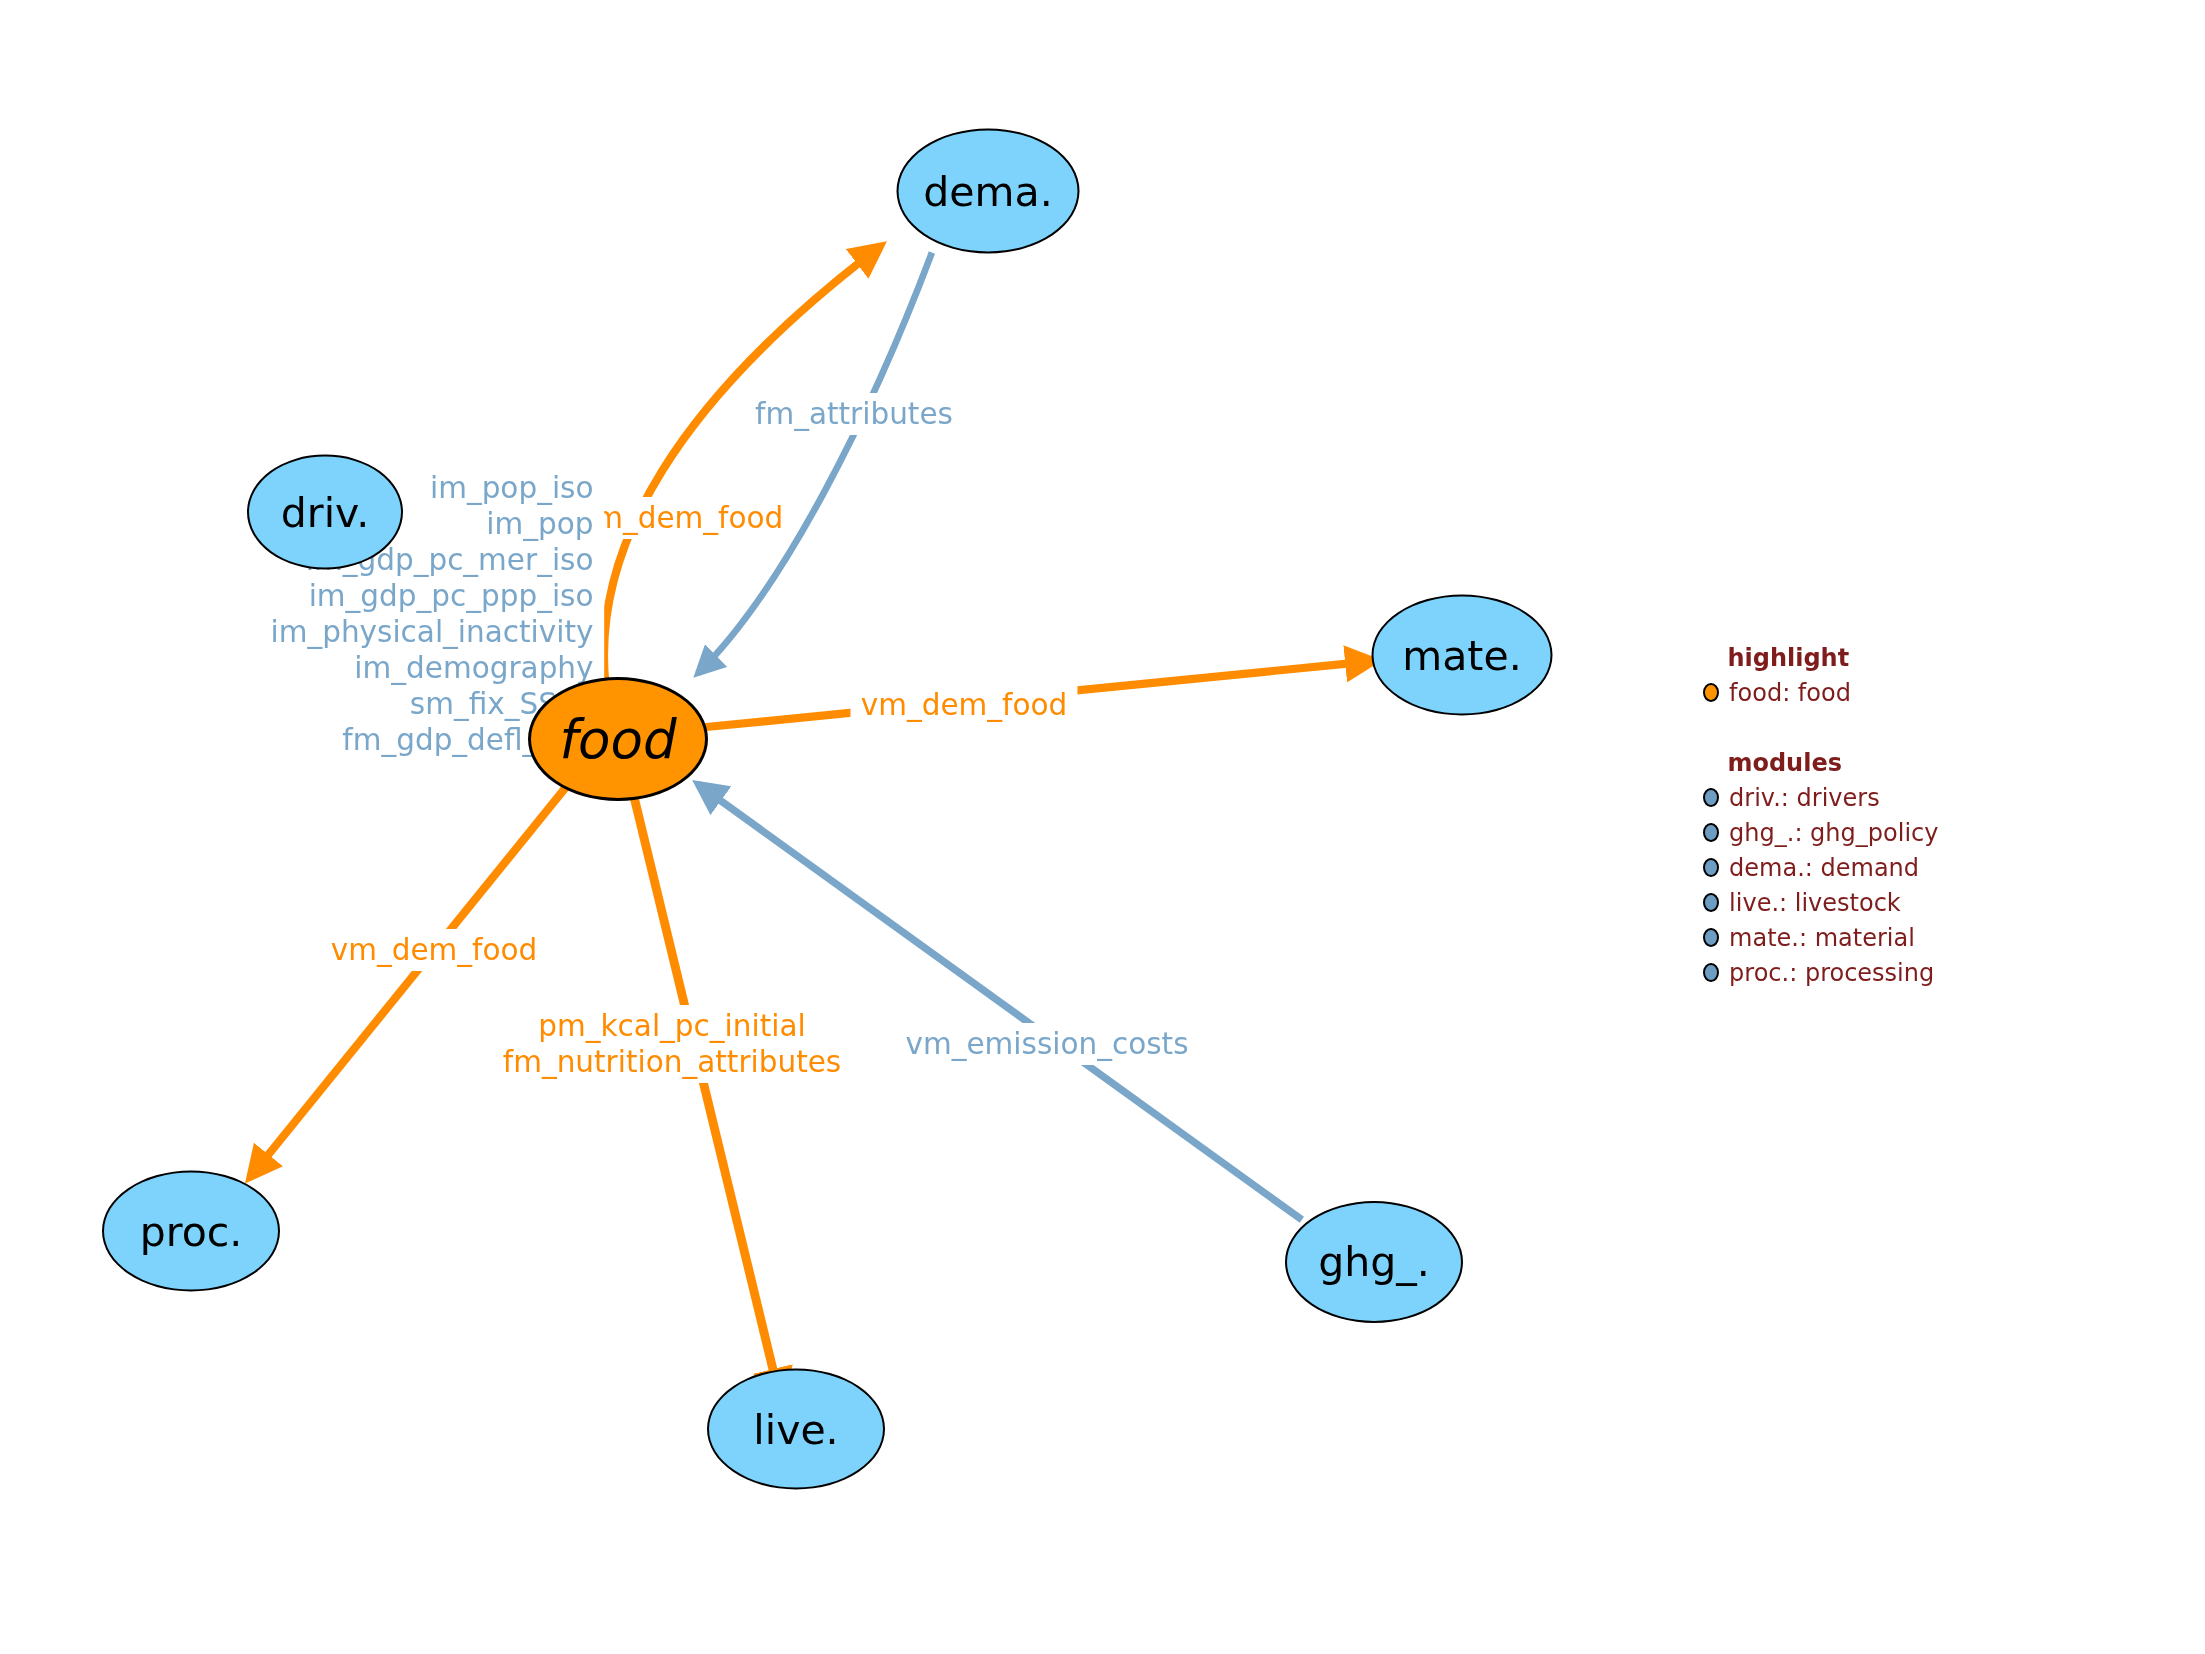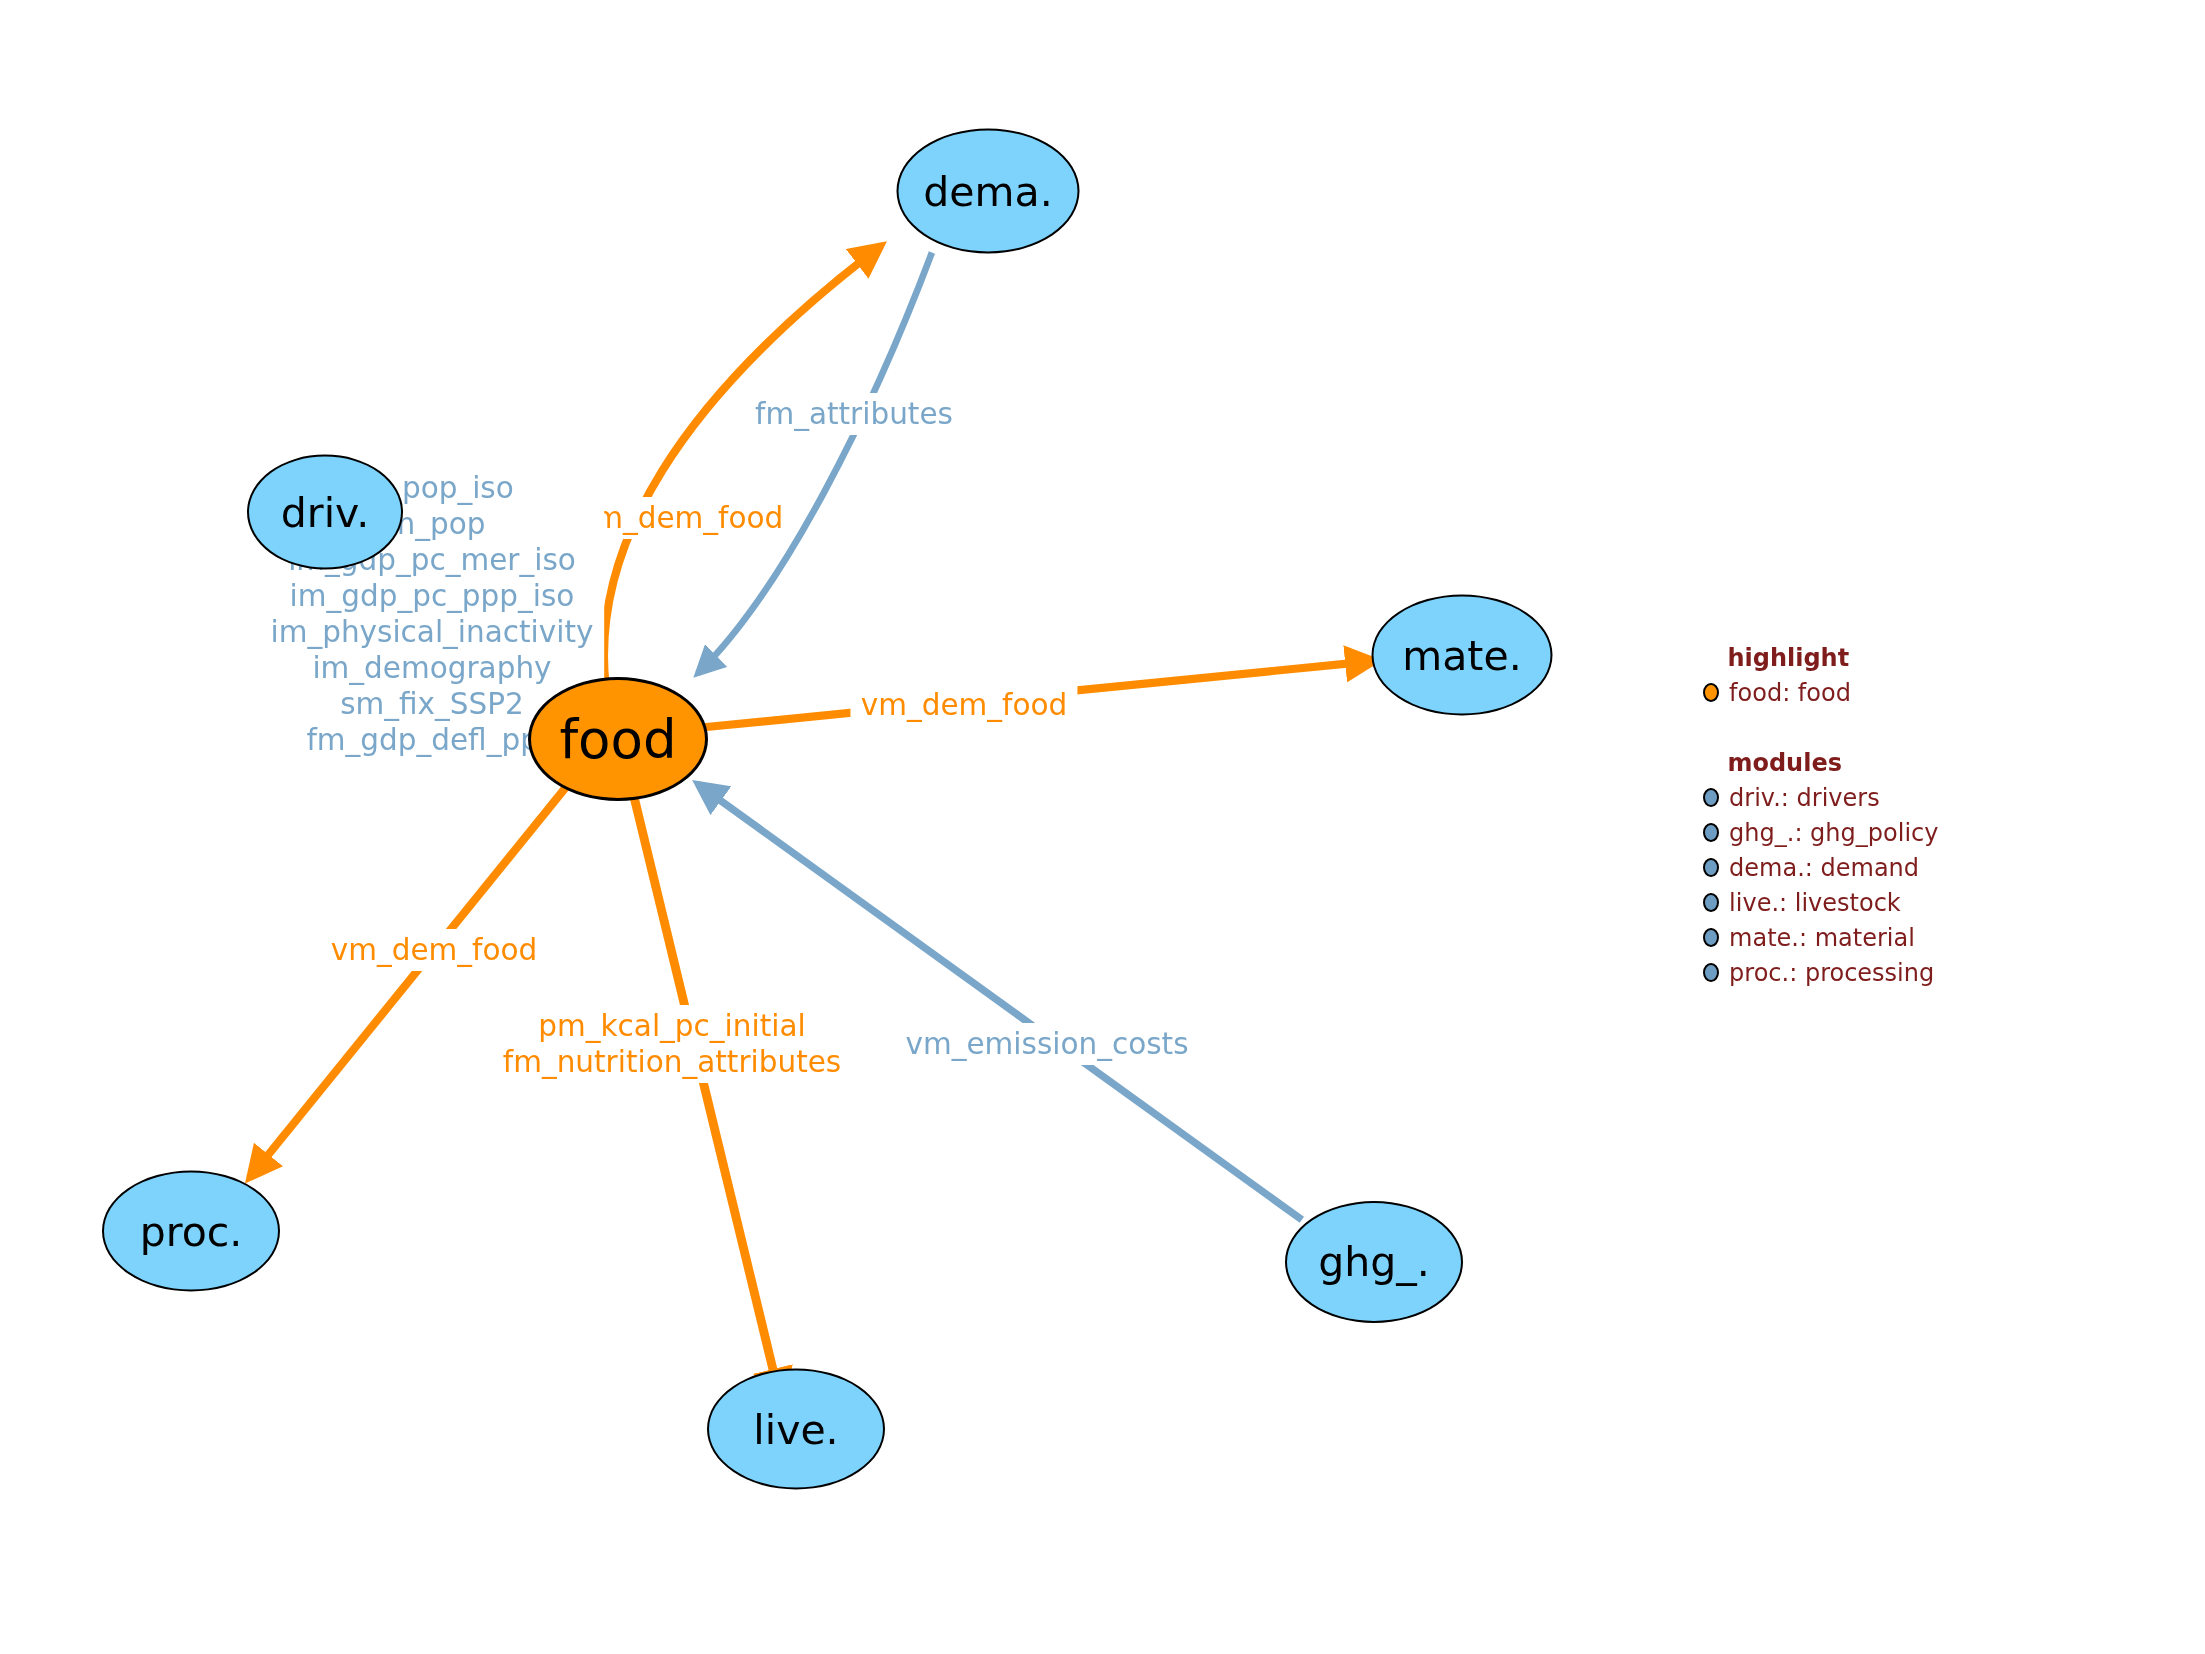--- a/index.html
+++ b/index.html
@@ -9,29 +9,29 @@
   }
   #canvas{position:relative;width:2205px;height:1654px;background:#ffffff;}
   #edge-layer{position:absolute;left:0;top:0;z-index:0;}
   .elabel{
     position:absolute;transform:translate(-50%,-50%);
     background:#ffffff;z-index:1;
     font-size:29.5px;line-height:36px;white-space:pre-line;text-align:center;
     padding:3px 10.3px;
   }
   .elabel.orange{color:#ff8c00;}
-  .elabel.blue{color:#7aa7c9;}
+  .elabel.blue{color:#7aa7c9;text-align:right;}
   .node{
     position:absolute;transform:translate(-50%,-50%);z-index:2;
     border:2.2px solid #000;border-radius:50%;
     background:#7dd3fc;color:#000;
     display:flex;align-items:center;justify-content:center;
     font-size:41px;
   }
-  .node.highlight{background:#ff9300;border-width:3px;font-size:53px;}
+  .node.highlight{background:#ff9300;border-width:3px;font-size:53px;font-style:italic;}
   #legend{
     position:absolute;left:1703px;top:640px;z-index:3;
     color:#7f1d1d;font-size:24px;
   }
   .lrow{display:flex;align-items:center;height:35px;}
   .lrow.header{font-weight:bold;padding-left:24.4px;}
   .lrow.spacer-top{margin-top:35px;text-align:right;}
   .ldot{
     width:11.8px;height:14.8px;border-radius:50%;
     border:2.2px solid #000;margin-right:10.3px;flex:0 0 auto;

